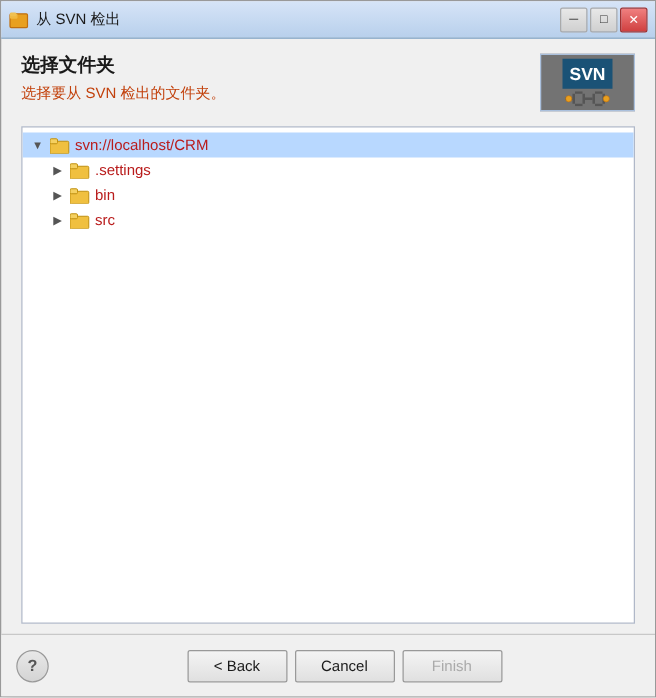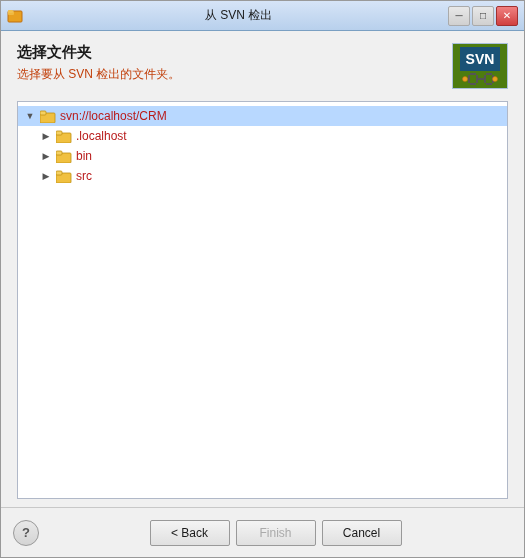--- a/index.html
+++ b/index.html
@@ -39,21 +39,20 @@
       width: 16px;
       height: 16px;
       margin-right: 6px;
       flex-shrink: 0;
     }
 
     .title-bar-title {
       flex: 1;
       font-size: 12px;
       color: #1a1a1a;
-      text-align: center;
     }
 
     .title-bar-buttons {
       display: flex;
       gap: 2px;
     }
 
     .title-btn {
       width: 22px;
       height: 20px;
@@ -99,23 +98,23 @@
       color: #1a1a1a;
       margin-bottom: 4px;
     }
 
     .header-subtitle {
       font-size: 12px;
       color: #c2410c;
     }
 
     .svn-logo {
-      width: 56px;
+      width: 76px;
       height: 46px;
-      background: #4d7c0f;
+      background: #737373;
       border: 1px solid #aac0dd;
       display: flex;
       align-items: center;
       justify-content: center;
       margin-left: 17px;
       flex-shrink: 0;
     }
 
     .svn-logo-inner {
       background: #1a5276;
@@ -300,21 +299,21 @@
         <span class="tree-label">svn://localhost/CRM</span>
       </div>
 
       <div class="tree-item">
         <div class="tree-indent"></div>
         <div class="tree-toggle">▶</div>
         <svg class="folder-icon" viewBox="0 0 16 14">
           <rect x="0" y="4" width="15" height="10" rx="1" fill="#f0c040" stroke="#c09010" stroke-width="0.8"></rect>
           <rect x="0" y="2" width="6" height="4" rx="1" fill="#f5d060" stroke="#c09010" stroke-width="0.8"></rect>
         </svg>
-        <span class="tree-label">.localhost</span>
+        <span class="tree-label">.settings</span>
       </div>
 
       <div class="tree-item">
         <div class="tree-indent"></div>
         <div class="tree-toggle">▶</div>
         <svg class="folder-icon" viewBox="0 0 16 14">
           <rect x="0" y="4" width="15" height="10" rx="1" fill="#f0c040" stroke="#c09010" stroke-width="0.8"></rect>
           <rect x="0" y="2" width="6" height="4" rx="1" fill="#f5d060" stroke="#c09010" stroke-width="0.8"></rect>
         </svg>
         <span class="tree-label">bin</span>
@@ -331,17 +330,17 @@
       </div>
     </div>
   </div>
 
   <div class="footer">
     <div class="footer-left">
       <button class="help-btn">?</button>
     </div>
     <div class="footer-buttons">
       <button class="btn">&lt; Back</button>
+      <button class="btn cancel">Cancel</button>
       <button class="btn disabled" disabled="">Finish</button>
-      <button class="btn cancel">Cancel</button>
     </div>
   </div>
 </div>
 
 </body></html>

